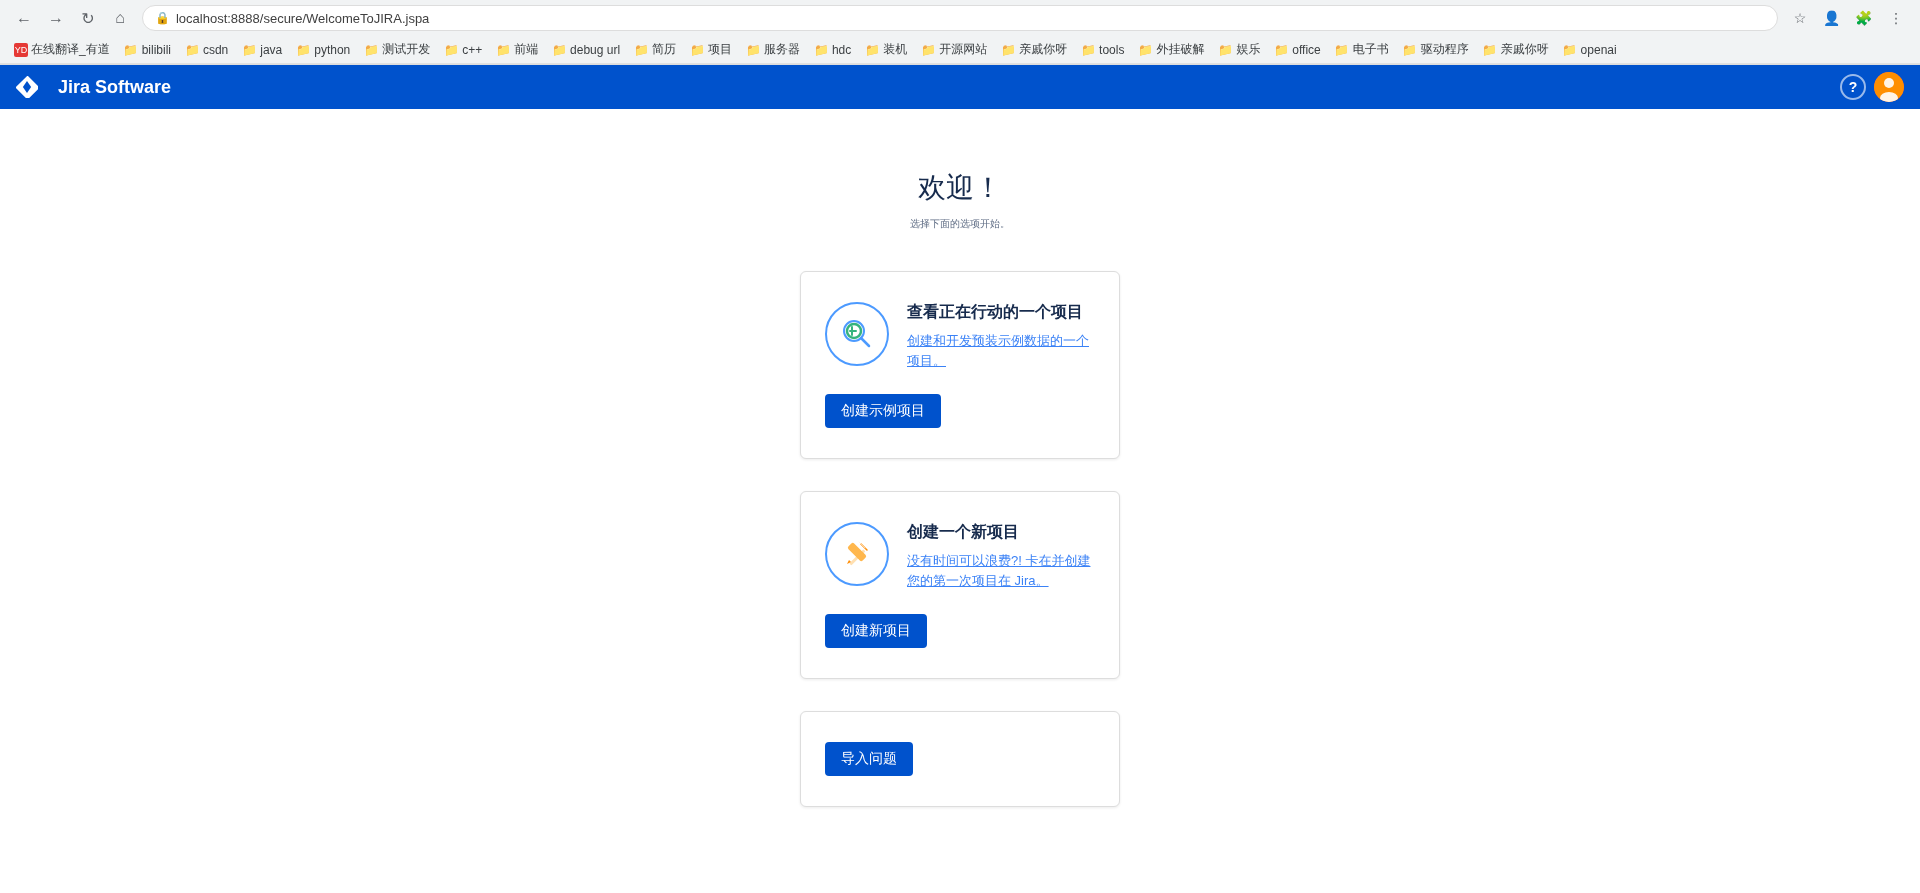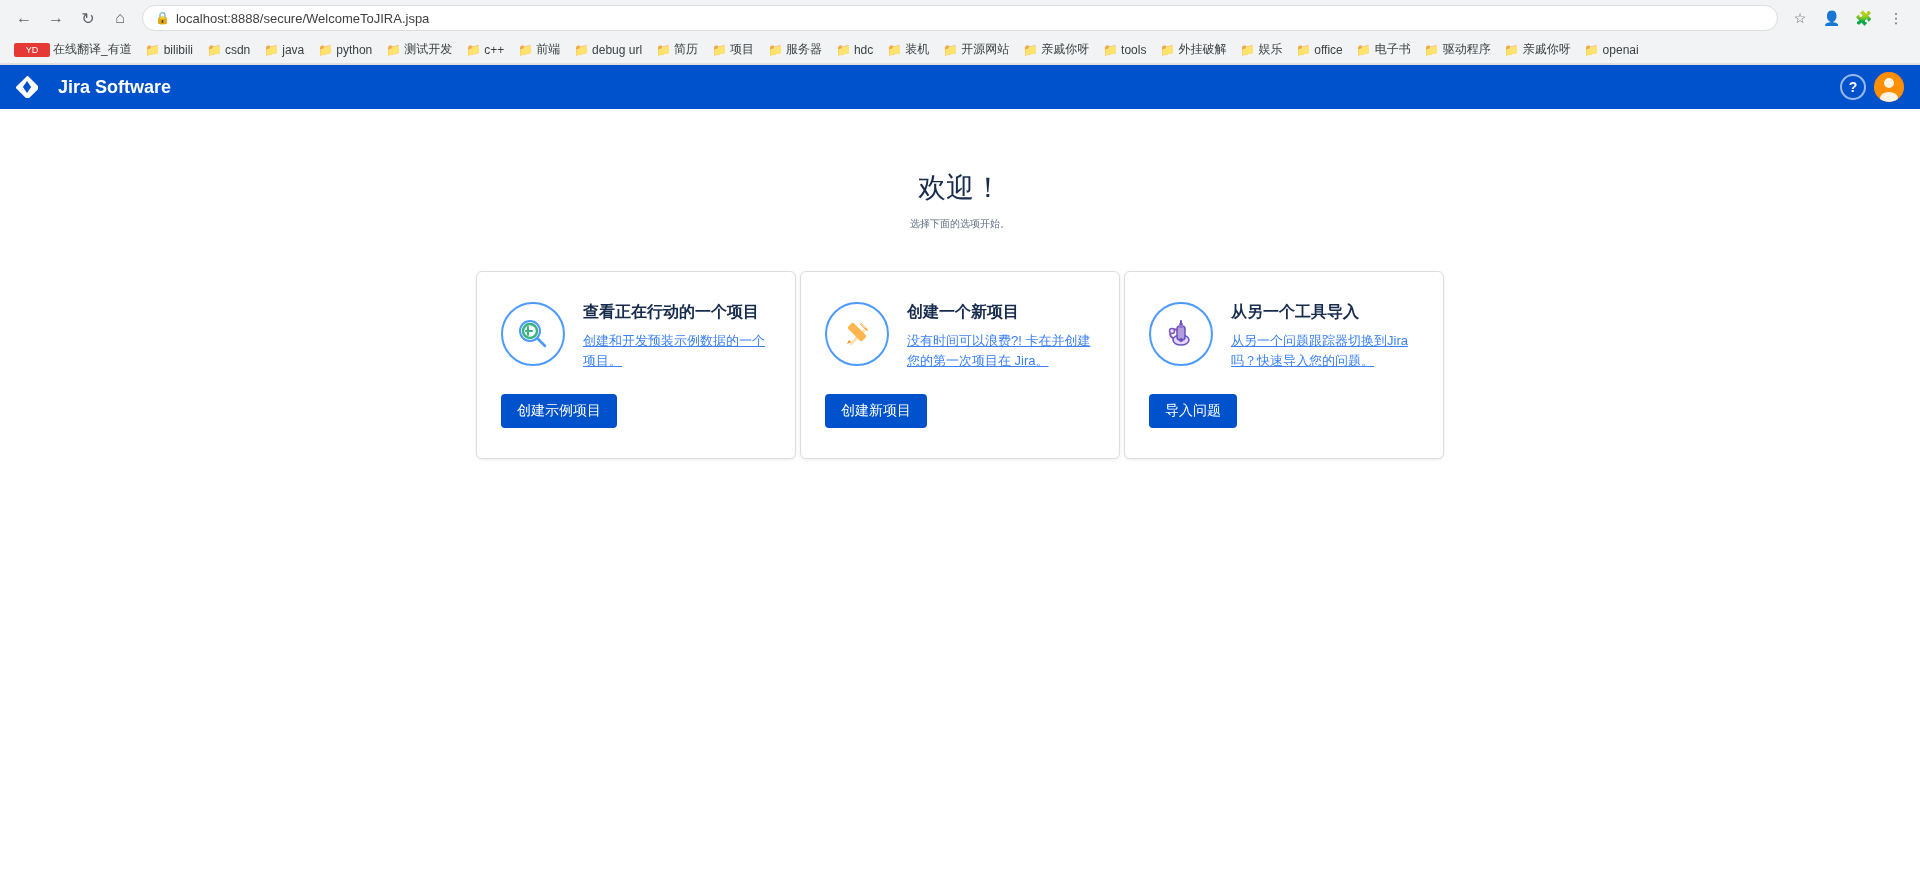--- a/index.html
+++ b/index.html
@@ -85,21 +85,21 @@
       display: flex;
       align-items: center;
       gap: 3px;
       padding: 2px 6px;
       border-radius: 4px;
       cursor: pointer;
       font-size: 12px;
       color: #3c4043;
       white-space: nowrap;
     }
-    .bm-red { background: #e53935; color: white; font-size: 9px; display: inline-flex; align-items: center; justify-content: center; border-radius: 2px; width: 36px; height: 14px; }
+    .bm-red { background: #e53935; color: white; font-size: 9px; display: inline-flex; align-items: center; justify-content: center; border-radius: 2px; width: 14px; height: 14px; }
     .bm-folder { color: #f9ab00; font-size: 12px; }
 
     
     .jira-nav {
       background: #0052CC;
       height: 44px;
       display: flex;
       align-items: center;
       padding: 0 16px;
       justify-content: space-between;
@@ -162,22 +162,23 @@
     }
     .welcome-subtitle {
       font-size: 10px;
       color: #5E6C84;
       margin-bottom: 40px;
     }
 
     
     .cards-container {
       display: flex;
-      gap: 4px;
-      justify-content: center;
+      gap: 32px;
+      justify-content: center;
+      flex-direction: column;
     }
     .card {
       width: 320px;
       border: 1px solid #ddd;
       border-radius: 6px;
       padding: 30px 24px;
       display: flex;
       flex-direction: column;
       align-items: flex-start;
       background: #fff;
@@ -406,36 +407,17 @@
         </div>
         <div class="card-text">
           <div class="card-title">创建一个新项目</div>
           <div class="card-desc">没有时间可以浪费?! 卡在并创建您的第一次项目在 Jira。</div>
         </div>
       </div>
       <button class="card-btn">创建新项目</button>
     </div>
 
     <div class="card">
-      <div class="card-top">
-        <div class="card-icon-circle">
-          <svg width="36" height="36" viewBox="0 0 36 36">
-
-            <ellipse cx="18" cy="24" rx="8" ry="5" fill="#E8D5F5" stroke="#6554C0" stroke-width="1.5"></ellipse>
-            <rect x="14" y="10" width="8" height="14" rx="3" fill="#B39DDB" stroke="#6554C0" stroke-width="1.5"></rect>
-            <rect x="16" y="7" width="4" height="5" rx="1" fill="#9575CD"></rect>
-            <line x1="18" y1="5" x2="18" y2="8" stroke="#6554C0" stroke-width="2" stroke-linecap="round"></line>
-            <circle cx="18" cy="24" r="2" fill="#6554C0"></circle>
-
-            <path d="M10 22 Q6 20 8 16 Q10 12 14 14" stroke="#7E57C2" stroke-width="2" fill="none" stroke-linecap="round"></path>
-            <circle cx="9" cy="15" r="2.5" fill="#EDE7F6" stroke="#7E57C2" stroke-width="1.5"></circle>
-          </svg>
-        </div>
-        <div class="card-text">
-          <div class="card-title">从另一个工具导入</div>
-          <div class="card-desc">从另一个问题跟踪器切换到Jira吗？快速导入您的问题。</div>
-        </div>
-      </div>
       <button class="card-btn">导入问题</button>
     </div>
 
   </div>
 </div>
 
 </body></html>

